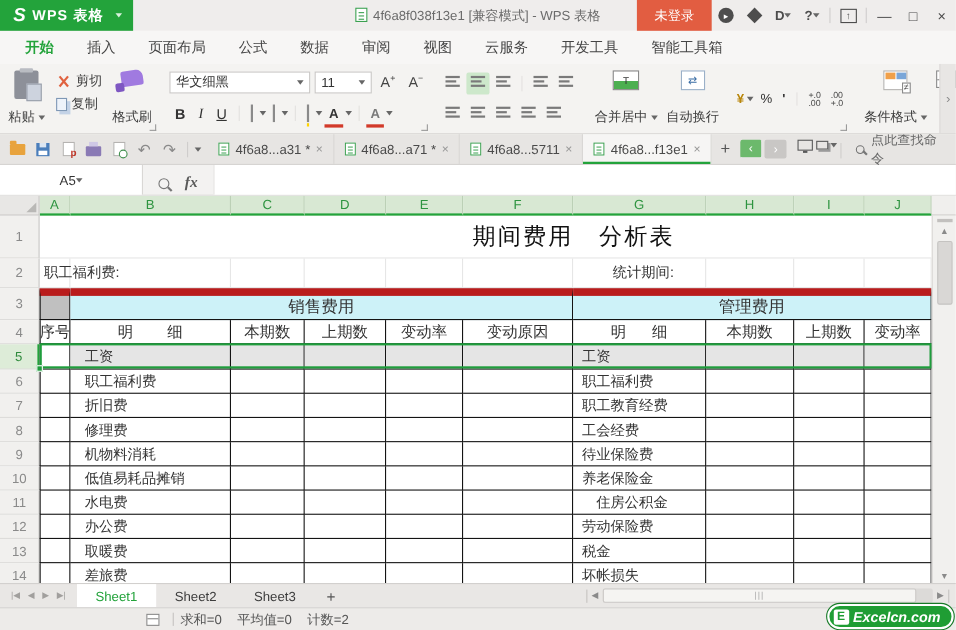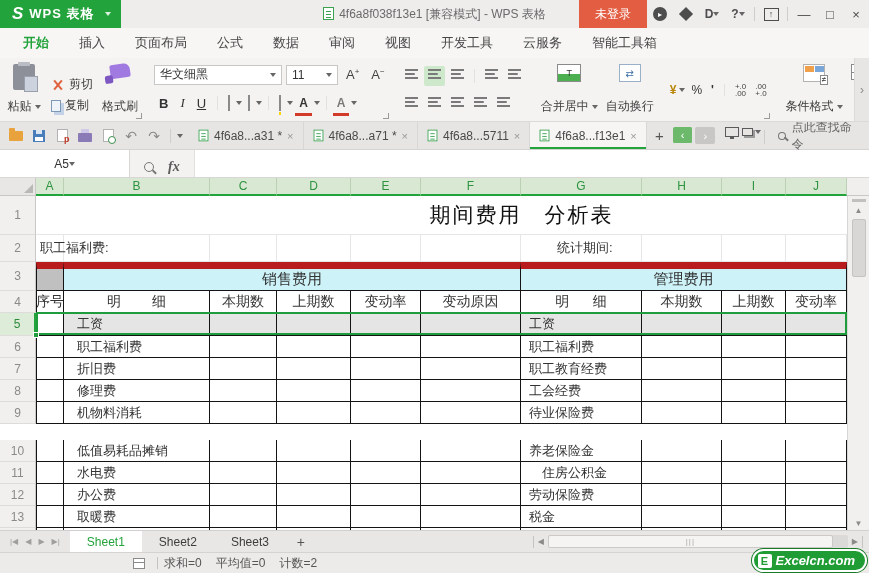--- a/index.html
+++ b/index.html
@@ -32,21 +32,21 @@
   .menubar{height:30px;background:#f7f6f5;display:flex;align-items:center;padding-left:8px}
   .mtab{padding:0 15px;font-size:13px;color:#454545;height:30px;display:flex;align-items:center;cursor:default}
   .mtab.active{color:#23a33b;font-weight:bold}
 
   
   .ribbon{height:64px;background:#f4f3f1;border-bottom:1px solid #dcdad8;display:flex;align-items:stretch;position:relative;overflow:hidden}
   .rgroup{display:flex;align-items:stretch;padding:3px 2px;position:relative}
   .vsep{width:1px;background:#e3e1df;margin:4px 4px;align-self:stretch}
   .bigbtn{display:flex;flex-direction:column;align-items:center;justify-content:space-between;padding:3px 4px;min-width:44px}
   .bigbtn .lbl{font-size:12px;color:#3d3d3d;white-space:nowrap;display:flex;align-items:center;gap:3px}
-  .smallcol{display:flex;flex-direction:column;justify-content:flex-end;padding:2px 0}
+  .smallcol{display:flex;flex-direction:column;justify-content:flex-start;padding:2px 0}
   .smallbtn{display:flex;align-items:center;gap:4px;padding:2px 5px;font-size:12px;color:#3d3d3d;white-space:nowrap}
   .launcher{position:absolute;right:2px;bottom:2px;width:6px;height:6px;border-right:1px solid #9a9a9a;border-bottom:1px solid #9a9a9a}
   
   .clipboard{width:22px;height:26px;background:#8d9099;border-radius:2px;position:relative}
   .clipboard::before{content:"";position:absolute;left:5px;top:-2px;width:12px;height:4px;background:#b9bcc2;border-radius:1px}
   .clipboard::after{content:"";position:absolute;right:-3px;bottom:-2px;width:12px;height:14px;background:#cdd3de;border:1px solid #9aa0ab}
   .scissors{width:14px;height:12px;position:relative}
   .scissors::before,.scissors::after{content:"";position:absolute;left:6px;top:0;width:2px;height:12px;background:#e0623f}
   .scissors::before{transform:rotate(40deg)}
   .scissors::after{transform:rotate(-40deg)}
@@ -229,22 +229,22 @@
   </div>
 
   <div class="menubar" id="menu-tabs">
       <div class="mtab active">开始</div>
       <div class="mtab">插入</div>
       <div class="mtab">页面布局</div>
       <div class="mtab">公式</div>
       <div class="mtab">数据</div>
       <div class="mtab">审阅</div>
       <div class="mtab">视图</div>
+      <div class="mtab">云服务</div>
       <div class="mtab">开发工具</div>
-      <div class="mtab">云服务</div>
       <div class="mtab">智能工具箱</div>
     </div>
 
   <div class="ribbon">
     <div class="rgroup">
       <div class="bigbtn">
         <span class="clipboard"></span>
         <span class="lbl">
             <span>粘贴</span>
             <span class="dar"></span>
@@ -553,21 +553,21 @@
           <div class="cell tb item" style="width: 146px;">机物料消耗</div>
           <div class="cell tb" style="width: 67px;"></div>
           <div class="cell tb" style="width: 74px;"></div>
           <div class="cell tb" style="width: 70px;"></div>
           <div class="cell tb" style="width: 100px;"></div>
           <div class="cell tb itemg" style="width: 121px;">待业保险费</div>
           <div class="cell tb" style="width: 80px;"></div>
           <div class="cell tb" style="width: 64px;"></div>
           <div class="cell tb" style="width: 61px;"></div>
         </div>
-        <div class="grow" style="height: 22px; margin-top: 16px;">
+        <div class="grow" style="height: 22px;">
           <div class="rh">10</div>
           <div class="cell tb tl" style="width: 28px;"></div>
           <div class="cell tb item" style="width: 146px;">低值易耗品摊销</div>
           <div class="cell tb" style="width: 67px;"></div>
           <div class="cell tb" style="width: 74px;"></div>
           <div class="cell tb" style="width: 70px;"></div>
           <div class="cell tb" style="width: 100px;"></div>
           <div class="cell tb itemg" style="width: 121px;">养老保险金</div>
           <div class="cell tb" style="width: 80px;"></div>
           <div class="cell tb" style="width: 64px;"></div>

